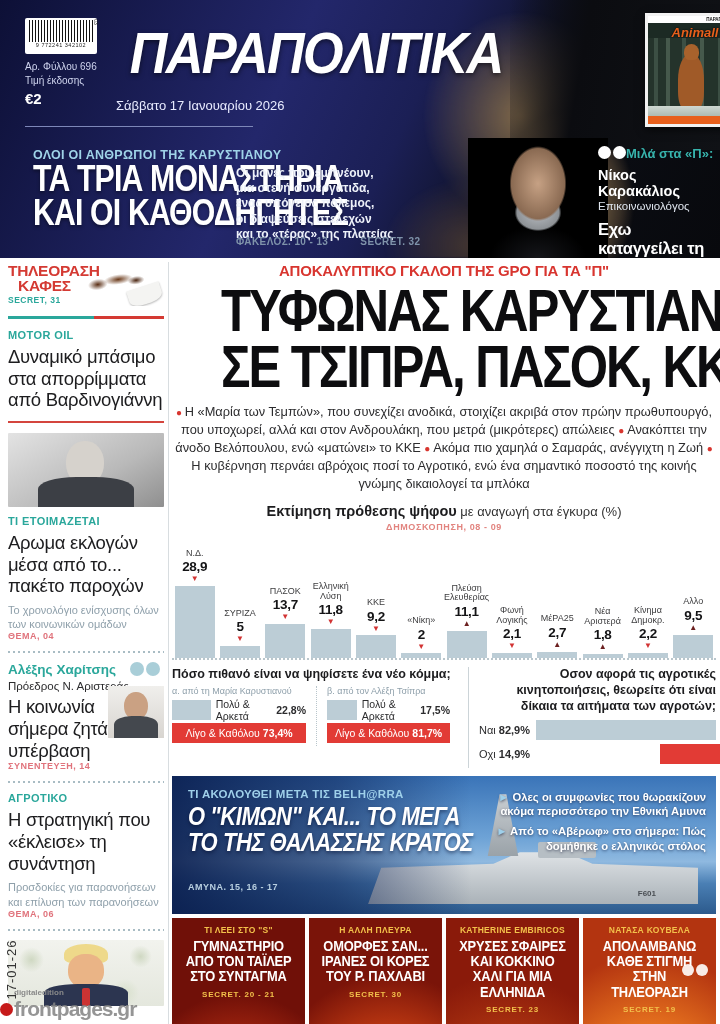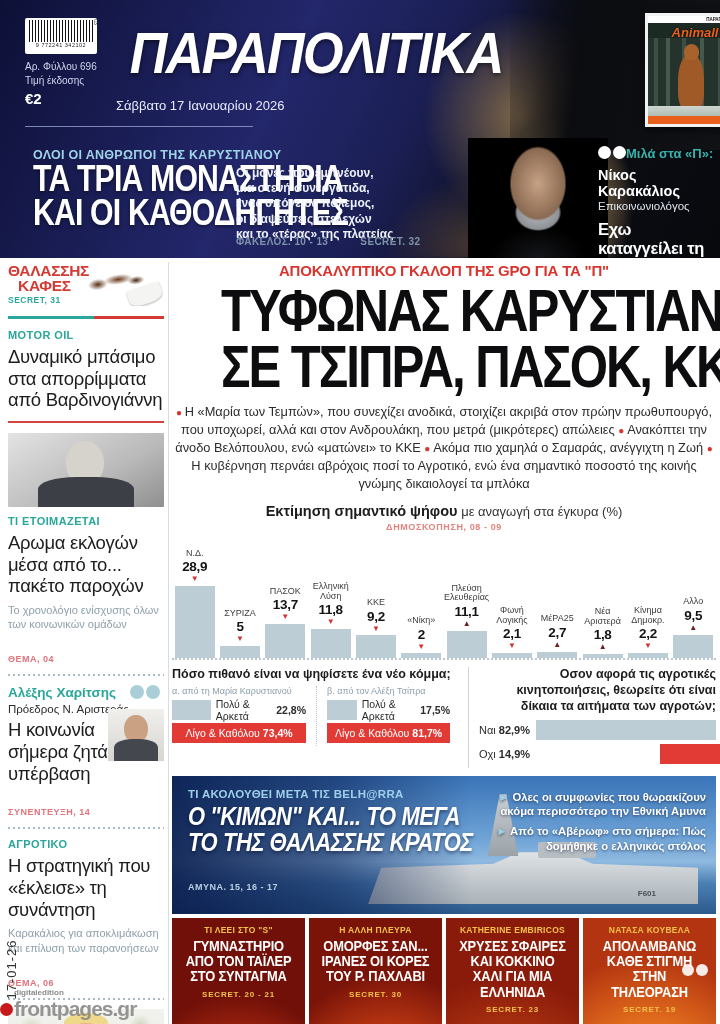--- a/index.html
+++ b/index.html
@@ -58,21 +58,21 @@
   #interview .name{color:#fff;font-size:14.5px;font-weight:bold;margin-top:6px}
   #interview .role{color:#dfe5ee;font-size:11.5px;margin-top:1px}
   #interview .quote{color:#fff;font-size:16.5px;font-weight:bold;line-height:1.18;margin-top:8px;letter-spacing:-.3px}
 
   
   #colsep{position:absolute;left:168px;top:262px;width:1px;height:762px;background:#d8dde0}
   #leftcol{position:absolute;left:8px;top:264px;width:156px}
   .kick{font-size:11px;font-weight:bold;color:#2aa79b;letter-spacing:.4px;margin-bottom:5px}
   .lhead{font-size:18.5px;line-height:1.17;color:#1d1d1f;letter-spacing:-.3px}
   .lsub{font-size:11px;color:#8fa0ab;line-height:1.3;margin-top:6px}
-  .lref{font-size:9px;color:#e0737c;font-weight:bold;letter-spacing:.5px;margin-top:23px}
+  .lref{font-size:9px;color:#e0737c;font-weight:bold;letter-spacing:.5px;margin-top:0}
   .dotsep{height:2px;margin:10px 0 9px;background:repeating-linear-gradient(90deg,#a9bcc4 0 2px,transparent 2px 5px)}
   #pk-box{position:relative;height:46px}
   #pk-box .t{color:#d43a33;font-weight:bold;font-size:15.5px;line-height:.95;letter-spacing:-.3px}
   #pk-box .r{color:#2aa79b;font-size:8.5px;font-weight:bold;margin-top:2px;letter-spacing:.5px}
   #coffee{position:absolute;right:0;top:0;width:88px;height:42px;overflow:hidden}
   #coffee .cup{position:absolute;right:2px;bottom:2px;width:34px;height:18px;background:#f4f4f2;border-radius:0 0 40% 40%;transform:rotate(-18deg);box-shadow:0 1px 2px #bbb}
   #coffee .splash{position:absolute;left:4px;top:6px;width:70px;height:22px;background:radial-gradient(14px 8px at 25% 55%,#5a2e14,transparent 70%),radial-gradient(20px 7px at 55% 45%,#6b3a1a,transparent 72%),radial-gradient(12px 6px at 80% 60%,#4a2510,transparent 70%);transform:rotate(-8deg)}
   #pk-line{height:3px;margin:6px 0 10px;background:linear-gradient(90deg,#2aa79b 0 55%,#d43a33 55% 100%)}
   .redline{height:2px;background:#d4453d;margin:10px 0}
   .photo{width:156px;border-radius:1px;margin:4px 0 8px;position:relative;overflow:hidden}
@@ -226,21 +226,21 @@
       <div class="name">Νίκος Καρακάλιος</div>
       <div class="role">Επικοινωνιολόγος</div>
       <div class="quote">Εχω καταγγείλει τη Μαρία στον Ιατρικό Σύλλογο</div>
     </div>
   </div>
 
   <div id="colsep"></div>
 
   <div id="leftcol">
     <div id="pk-box">
-      <div class="t">ΘΑΛΑΣΣΗΣ</div>
+      <div class="t">ΤΗΛΕΟΡΑΣΗ</div>
       <div class="t" style="margin-left:10px">ΚΑΦΕΣ</div>
       <div class="r">SECRET, 31</div>
       <div id="coffee">
           <div class="splash"></div>
           <div class="cup"></div>
         </div>
     </div>
     <div id="pk-line"></div>
 
     <div>
@@ -273,21 +273,21 @@
           <div class="suit"></div>
         </div>
       <div class="lhead" style="width:100px">Η κοινωνία σήμερα ζητά υπέρβαση</div>
       <div class="lref">ΣΥΝΕΝΤΕΥΞΗ, 14</div>
     </div>
     <div class="dotsep"></div>
 
     <div>
       <div class="kick">ΑΓΡΟΤΙΚΟ</div>
       <div class="lhead">Η στρατηγική που «έκλεισε» τη συνάντηση</div>
-      <div class="lsub">Καρακάλιος για αποκλιμάκωση και επίλυση των παρανοήσεων</div>
+      <div class="lsub">Προσδοκίες για παρανοήσεων και επίλυση των παρανοήσεων</div>
       <div class="lref">ΘΕΜΑ, 06</div>
     </div>
     <div class="dotsep"></div>
 
     <div class="photo" id="ph-trump">
       <div class="hair"></div>
         <div class="face"></div>
         <div class="suit"></div>
         <div class="tie"></div>
     </div>
@@ -307,21 +307,21 @@
       <div>ΣΕ ΤΣΙΠΡΑ, ΠΑΣΟΚ, ΚΚΕ</div>
     </div>
     <div id="main-summary">
       <span class="b">● </span><span>Η «Μαρία των Τεμπών», που συνεχίζει ανοδικά, στοιχίζει ακριβά στον πρώην πρωθυπουργό, που υποχωρεί, αλλά και στον Ανδρουλάκη, που μετρά (μικρότερες) απώλειες</span>
       <span class="b"> ● </span><span>Ανακόπτει την άνοδο Βελόπουλου, ενώ «ματώνει» το ΚΚΕ</span>
       <span class="b"> ● </span><span>Ακόμα πιο χαμηλά ο Σαμαράς, ανέγγιχτη η Ζωή</span>
       <span class="b"> ● </span><span>Η κυβέρνηση περνάει αβρόχοις ποσί το Αγροτικό, ενώ ένα σημαντικό ποσοστό της κοινής γνώμης δικαιολογεί τα μπλόκα</span>
     </div>
 
     <div id="chart-title">
-      <span class="bold">Εκτίμηση σημαντικό ψήφου</span>
+      <span class="bold">Εκτίμηση πρόθεσης ψήφου</span>
       <span>με αναγωγή στα έγκυρα (%)</span>
     </div>
     <div id="chart-sub">ΔΗΜΟΣΚΟΠΗΣΗ, 08 - 09</div>
     <div id="bar-chart">
         <div class="bcol">
           <div class="nm">Ν.Δ.</div>
           <div class="vl">28,9</div>
           <div class="ar down">▼</div>
           <div class="bar" style="height: 72.25px; background: rgb(188, 205, 214);"></div>
         </div>

